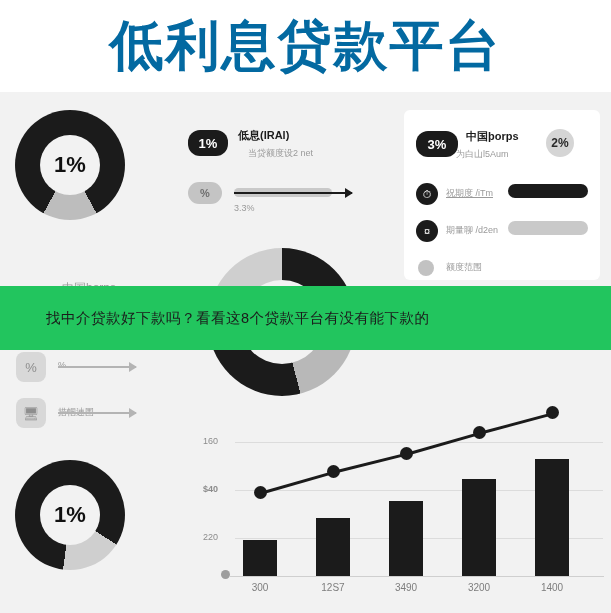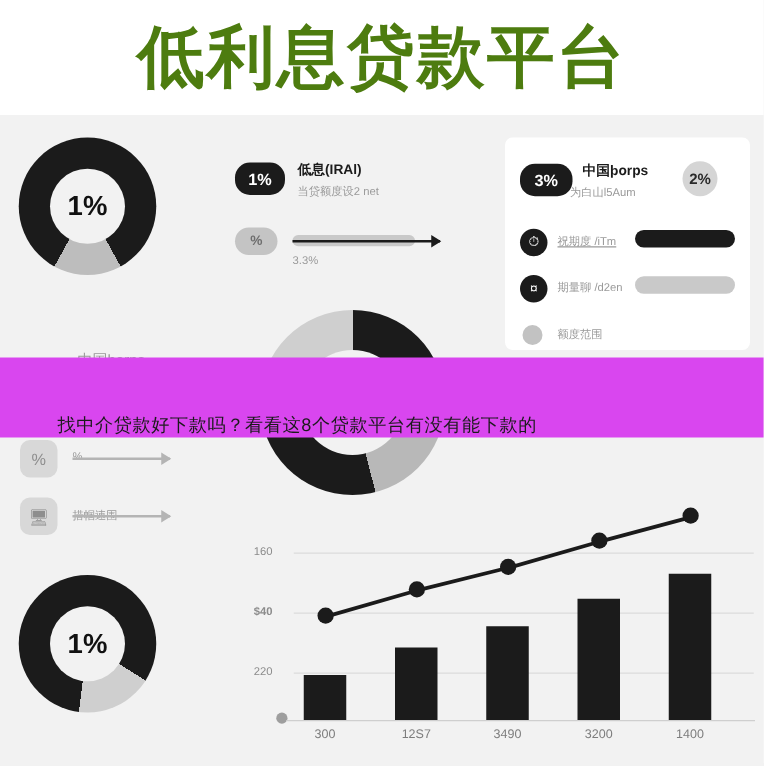--- a/index.html
+++ b/index.html
@@ -30,21 +30,21 @@
     background: #ffffff;
     display: flex;
     align-items: center;
     justify-content: center;
   }
   .header-title {
     font-family: "DejaVu Sans", sans-serif;
     font-size: 54px;
     font-weight: bold;
     letter-spacing: 2px;
-    color: #4d7c0f;
+    color: #0369a1;
     white-space: nowrap;
   }
 
   
   .pill {
     background: #c9c9c9;
     border-radius: 10px;
   }
   .pill-dark {
     background: #1b1b1b;
@@ -248,23 +248,23 @@
     border-radius: 50%;
     background: #9e9e9e;
   }
 
   
   #caption-band {
     position: absolute;
     left: 0; top: 286px;
     width: 611px;
     height: 64px;
-    background: #d946ef;
-    display: flex;
-    align-items: flex-end;
+    background: #22c55e;
+    display: flex;
+    align-items: center;
   }
   #caption-text {
     padding-left: 46px;
     font-size: 14.5px;
     color: #1b1b1b;
     letter-spacing: 0.5px;
     white-space: nowrap;
   }
 </style>
 </head>
@@ -283,21 +283,21 @@
   <div class="donut" id="donut-bottom" style="background: conic-gradient(#1b1b1b 0% 34%, #cfcfcf 34% 52%, #1b1b1b 52% 100%);">
     <div class="hole">1%</div>
   </div>
 
   <div class="donut" id="donut-center" style="background: conic-gradient(#1b1b1b 0% 30%, #b8b8b8 30% 46%, #1b1b1b 46% 78%, #cfcfcf 78% 100%);">
     <div class="hole">3%</div>
   </div>
 
   <div class="badge" style="left:188px; top:130px; width:40px; height:26px;">1%</div>
   <div class="label-dark" style="position:absolute; left:238px; top:128px;">低息(IRAl)</div>
-  <div class="muted-text" style="position:absolute; left:238px; top:147px;">当贷额度设2 net</div>
+  <div class="muted-text" style="position:absolute; left:248px; top:147px;">当贷额度设2 net</div>
 
   <div class="badge-gray" style="left:188px; top:182px; width:34px; height:22px;">%</div>
   <div class="pill" style="position:absolute; left:234px; top:188px; width:98px; height:9px;"></div>
   <div class="arrow" style="left:234px; top:192px; width:118px;"></div>
   <div class="muted-text" style="position:absolute; left:234px; top:203px;">3.3%</div>
 
   <div style="position:absolute; left:404px; top:110px; width:196px; height:170px; background:#ffffff; border-radius:6px;"></div>
 
   <div class="badge" style="left:416px; top:131px; width:42px; height:26px;">3%</div>
   <div class="label-dark" style="position:absolute; left:466px; top:129px;">中国þorps</div>

